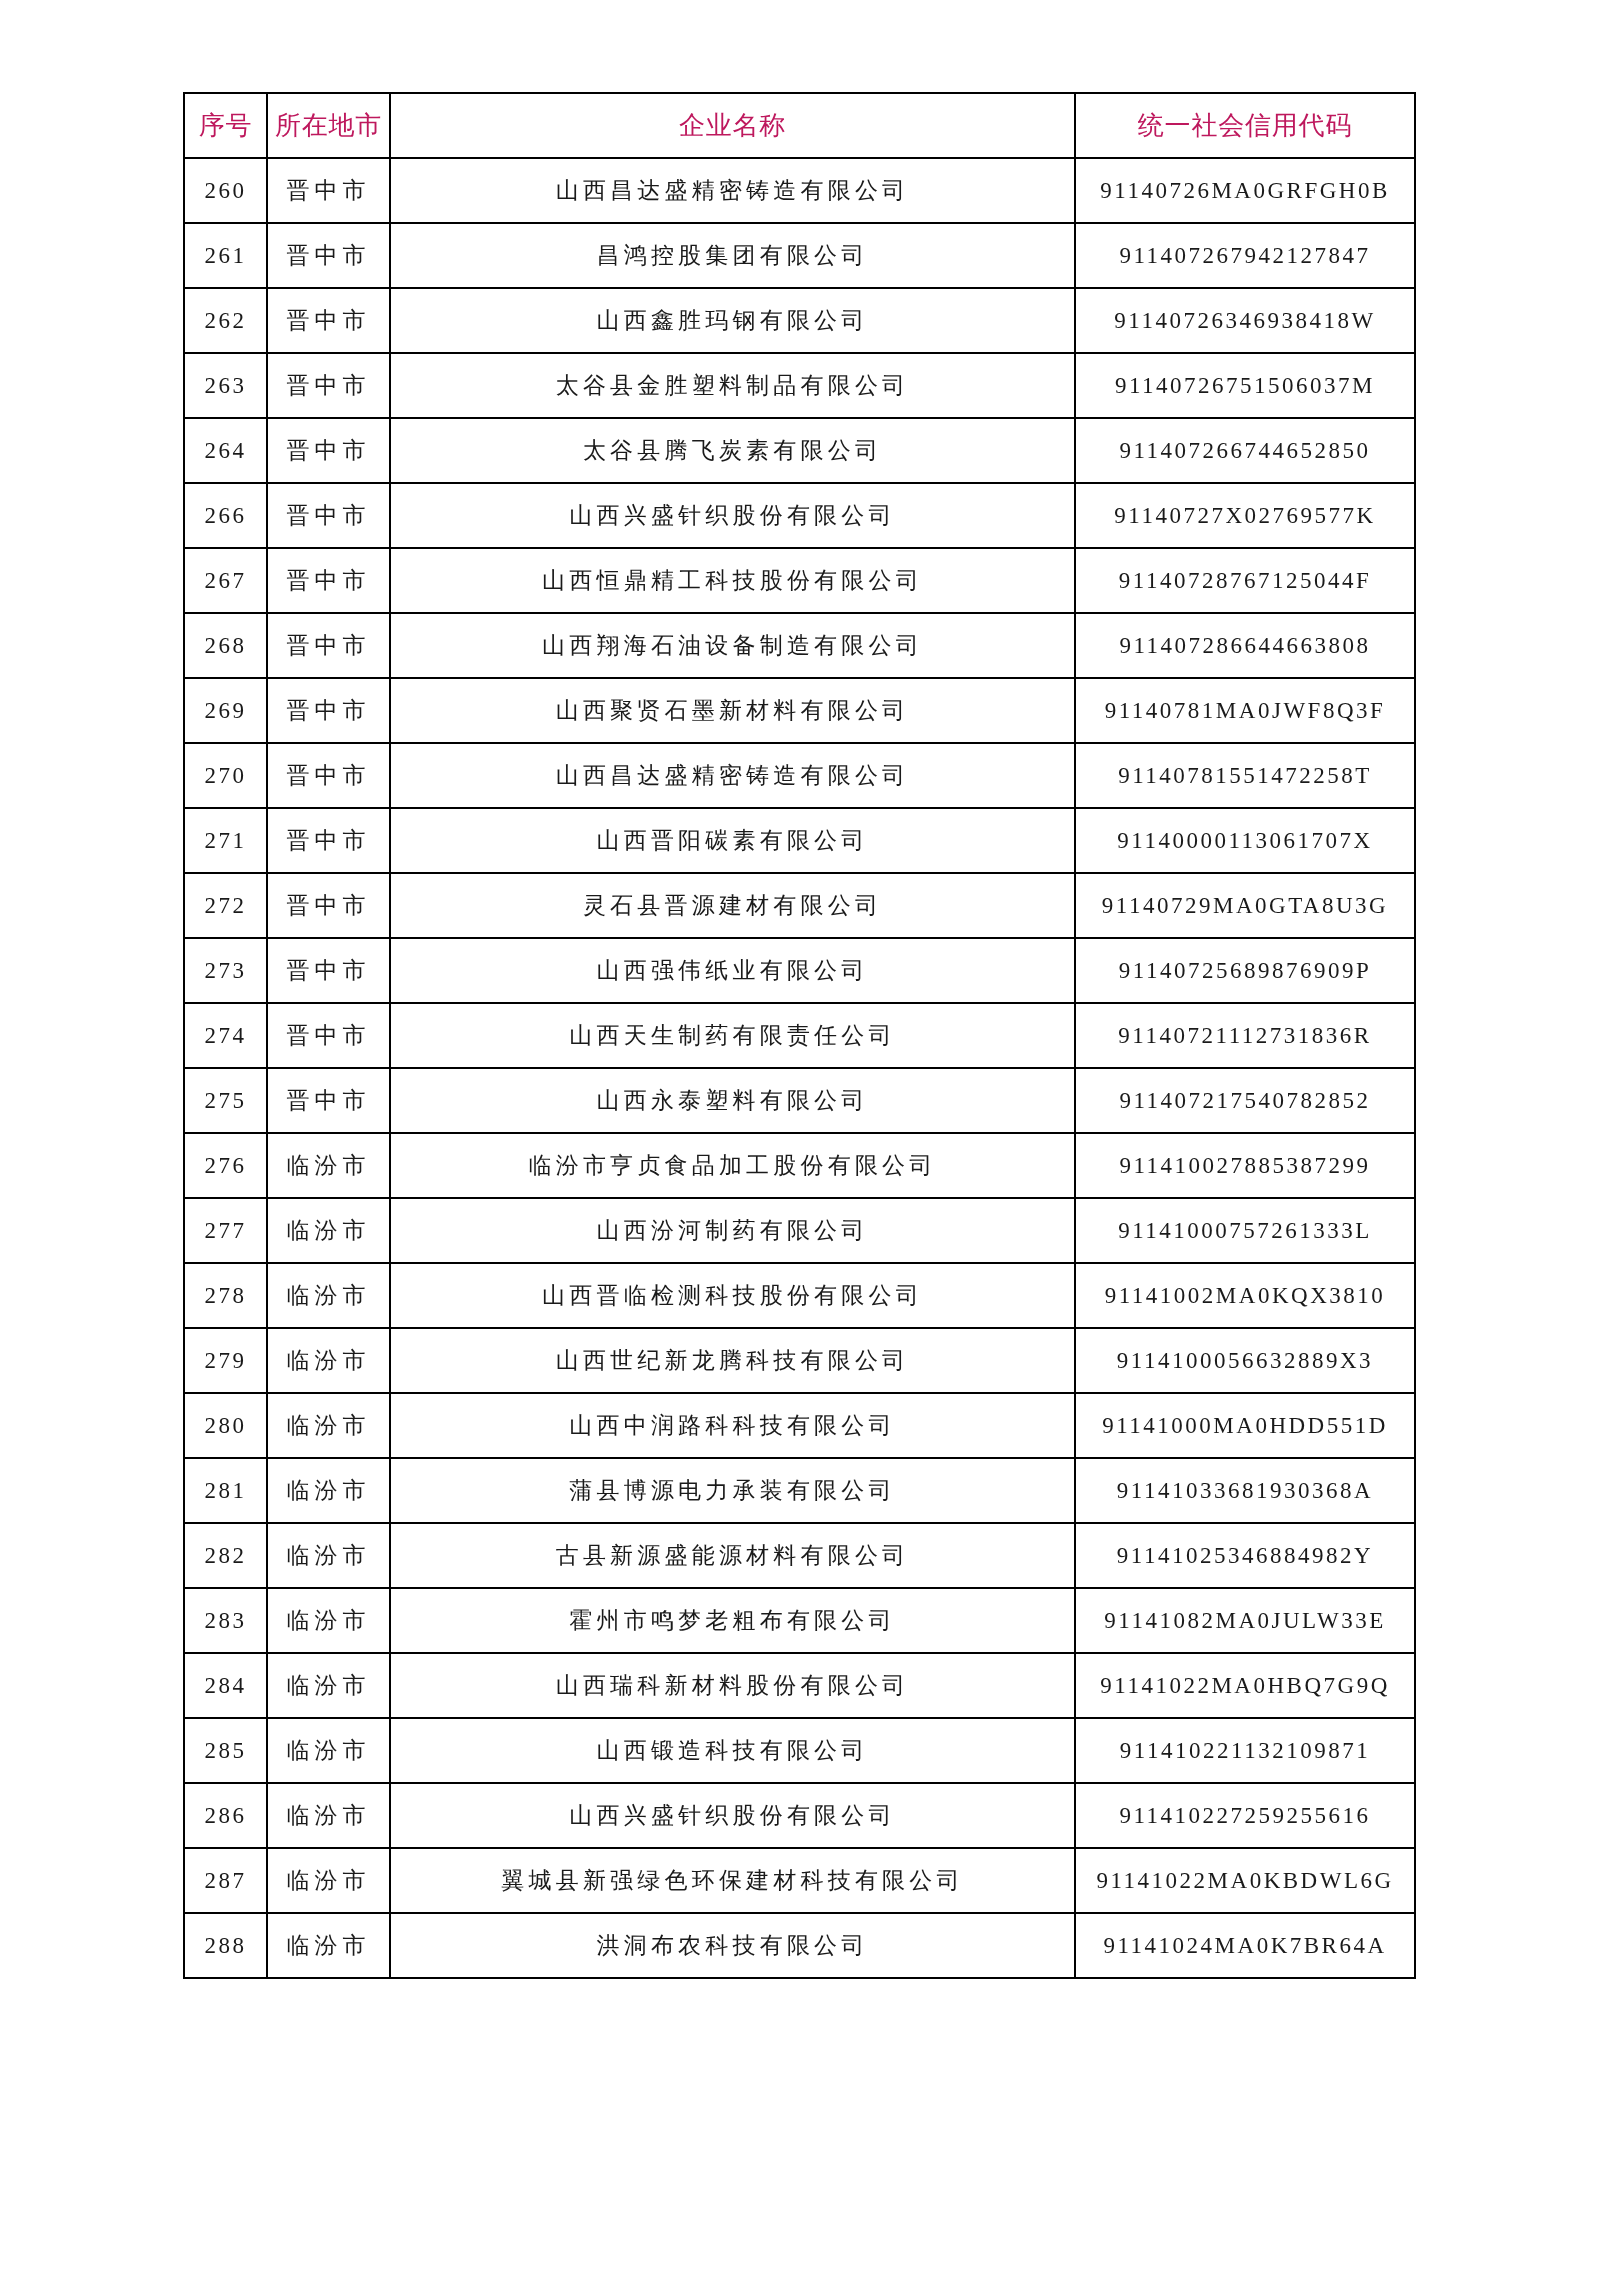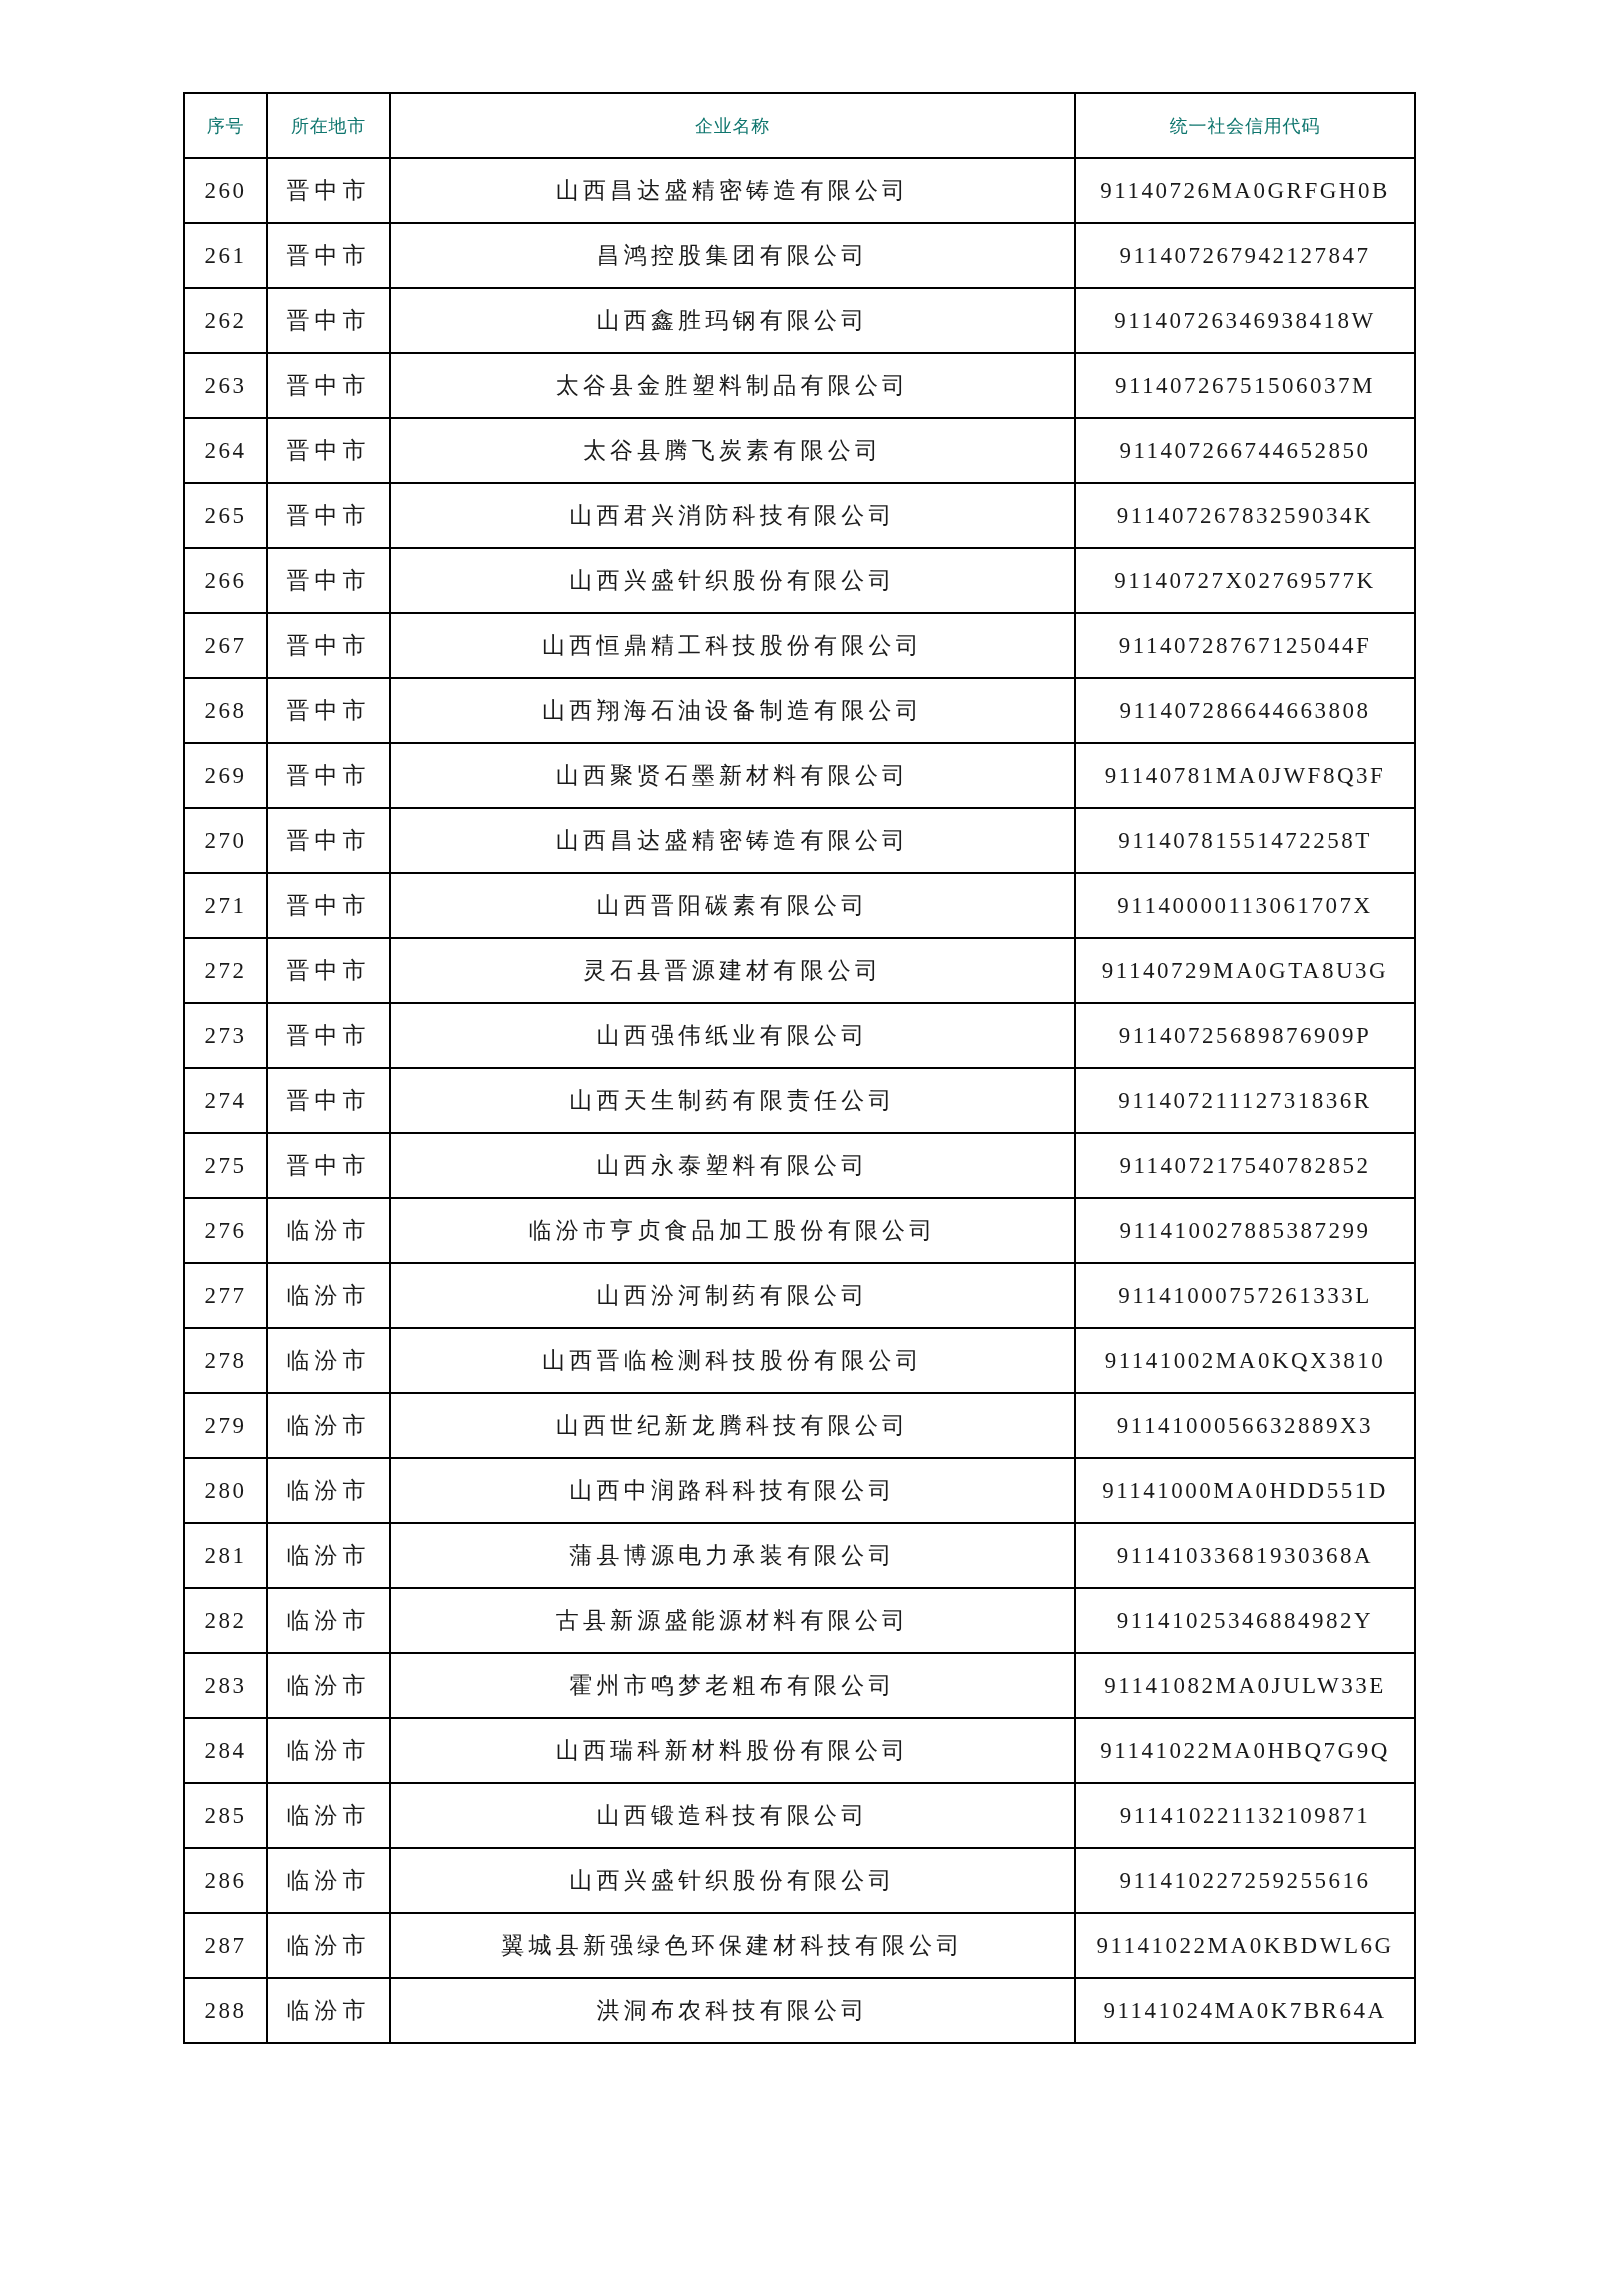--- a/index.html
+++ b/index.html
@@ -40,23 +40,23 @@
       text-align: center;
       vertical-align: middle;
       padding: 0;
       overflow: hidden;
       white-space: nowrap;
     }
     table.list thead th {
       height: 63px;
       font-family: "DejaVu Sans", "Liberation Sans", sans-serif;
       font-weight: normal;
-      font-size: 18px;
+      font-size: 26px;
       letter-spacing: 0.8px;
-      color: #0f766e;
+      color: #be185d;
     }
     table.list tbody td {
       height: 63px;
       font-size: 23px;
       color: #1a1a1a;
     }
     td.cell-no {
       font-family: "Liberation Serif", "DejaVu Serif", serif;
       font-size: 24px;
       letter-spacing: 2.5px;
@@ -118,26 +118,20 @@
           <td class="cell-name">太谷县金胜塑料制品有限公司</td>
           <td class="cell-code">91140726751506037M</td>
         </tr>
         <tr>
           <td class="cell-no">264</td>
           <td class="cell-city">晋中市</td>
           <td class="cell-name">太谷县腾飞炭素有限公司</td>
           <td class="cell-code">911407266744652850</td>
         </tr>
         <tr>
-          <td class="cell-no">265</td>
-          <td class="cell-city">晋中市</td>
-          <td class="cell-name">山西君兴消防科技有限公司</td>
-          <td class="cell-code">91140726783259034K</td>
-        </tr>
-        <tr>
           <td class="cell-no">266</td>
           <td class="cell-city">晋中市</td>
           <td class="cell-name">山西兴盛针织股份有限公司</td>
           <td class="cell-code">91140727X02769577K</td>
         </tr>
         <tr>
           <td class="cell-no">267</td>
           <td class="cell-city">晋中市</td>
           <td class="cell-name">山西恒鼎精工科技股份有限公司</td>
           <td class="cell-code">91140728767125044F</td>

